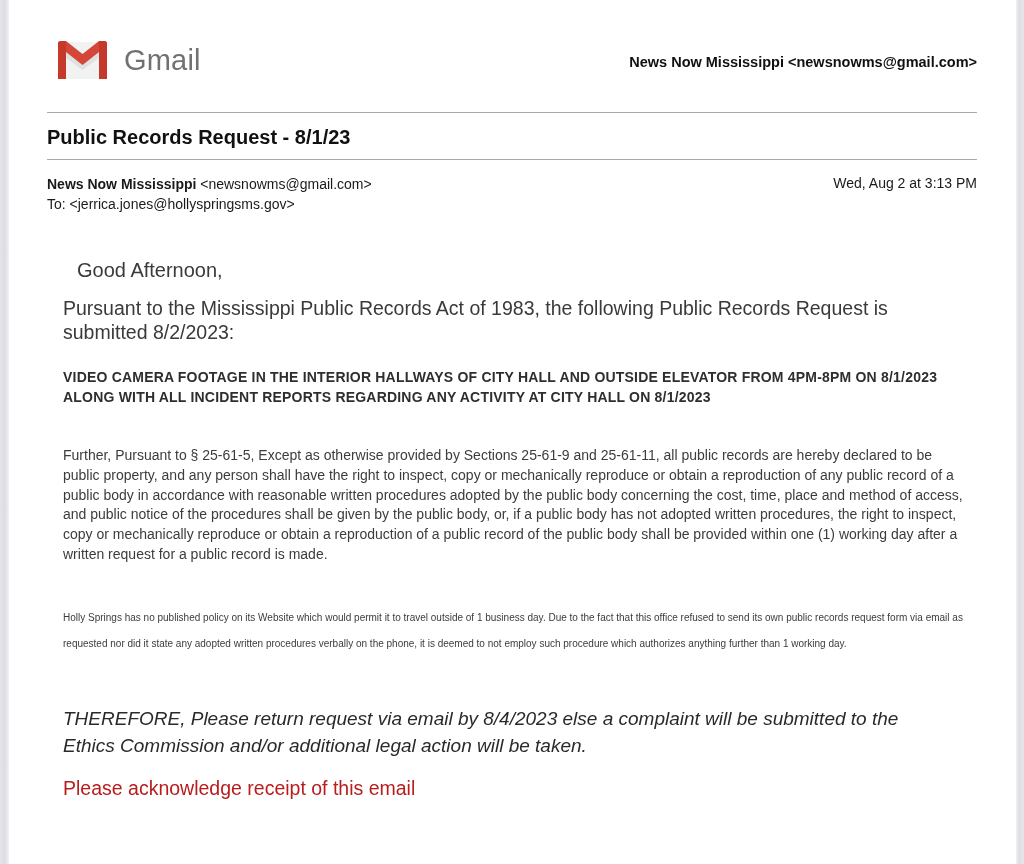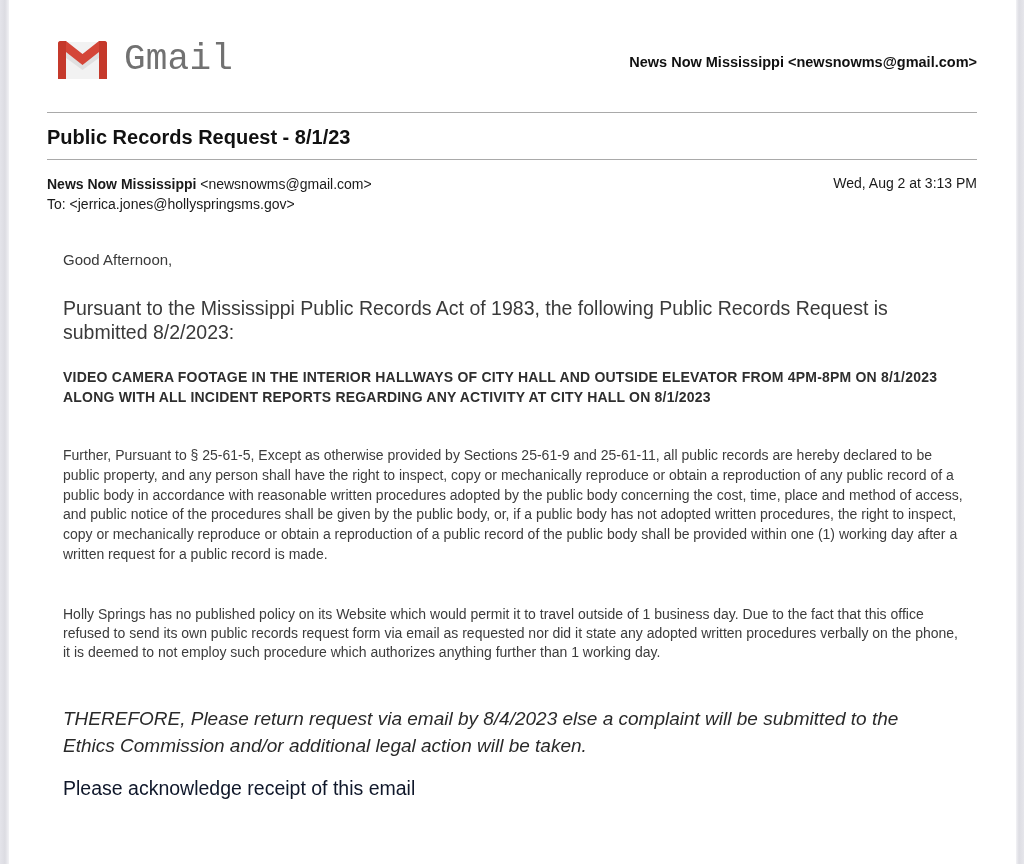--- a/index.html
+++ b/index.html
@@ -20,22 +20,22 @@
     .edge-right {
       position: absolute; right: 0; top: 0; width: 8px; height: 864px;
       background: linear-gradient(to right, #f2f2f5 0, #dddde3 3px, #e6e6eb 8px);
     }
     .logo {
       position: absolute; left: 55px; top: 39px; height: 42px;
       display: flex; align-items: center;
     }
     .logo svg { display: block; }
     .logo-text {
-      margin-left: 14px; font-size: 36px; color: #717171;
-      font-family: Liberation Mono, monospace; letter-spacing: 0.2px;
+      margin-left: 14px; font-size: 29px; color: #717171;
+      font-family: Liberation Sans, sans-serif; letter-spacing: 0.2px;
       line-height: 1;
     }
     .account {
       position: absolute; right: 47px; top: 54px;
       font-size: 14.5px; font-weight: bold; color: #111;
     }
     .rule {
       position: absolute; left: 47px; width: 930px; height: 1px;
       background: #a9a9a9;
     }
@@ -48,40 +48,40 @@
     .meta {
       position: absolute; left: 47px; top: 175px;
       font-size: 14px; line-height: 19.5px; color: #1a1a1a;
     }
     .meta b { font-weight: bold; text-align: center; }
     .date {
       position: absolute; right: 47px; top: 175px;
       font-size: 14px; color: #1a1a1a;
     }
     .body { position: absolute; left: 63px; top: 0; width: 900px; color: #3a3a3a; }
-    .greet { position: absolute; top: 251px; font-size: 15px; white-space: nowrap; }
+    .greet { position: absolute; top: 259px; font-size: 20px; white-space: nowrap; margin-left: 14px; }
     .intro { position: absolute; top: 296px; font-size: 19.5px; line-height: 24px; width: 900px; }
     .request {
       position: absolute; top: 368px; width: 890px;
       font-size: 14px; font-weight: bold; line-height: 19.5px; color: #2e2e2e;
       letter-spacing: 0.2px;
     }
     .legal {
       position: absolute; top: 446px; width: 900px;
       font-size: 14px; line-height: 19.8px; color: #3c3c3c;
     }
     .policy {
       position: absolute; top: 605px; width: 900px;
-      font-size: 14px; line-height: 19px; color: #3c3c3c;
+      font-size: 10px; line-height: 26px; color: #3c3c3c;
     }
     .warning {
       position: absolute; top: 705px; width: 880px;
       font-size: 19px; font-weight: normal; font-style: italic; line-height: 27px; color: #2a2a2a;
     }
-    .closing { position: absolute; top: 777px; font-size: 19.5px; color: #0f172a; white-space: nowrap; }
+    .closing { position: absolute; top: 777px; font-size: 19.5px; color: #b91c1c; white-space: nowrap; }
   </style>
 </head>
 <body>
 
 <div class="frame">
   <div class="edge-left"></div>
   <div class="edge-right"></div>
 
   <div class="logo">
     <span>

